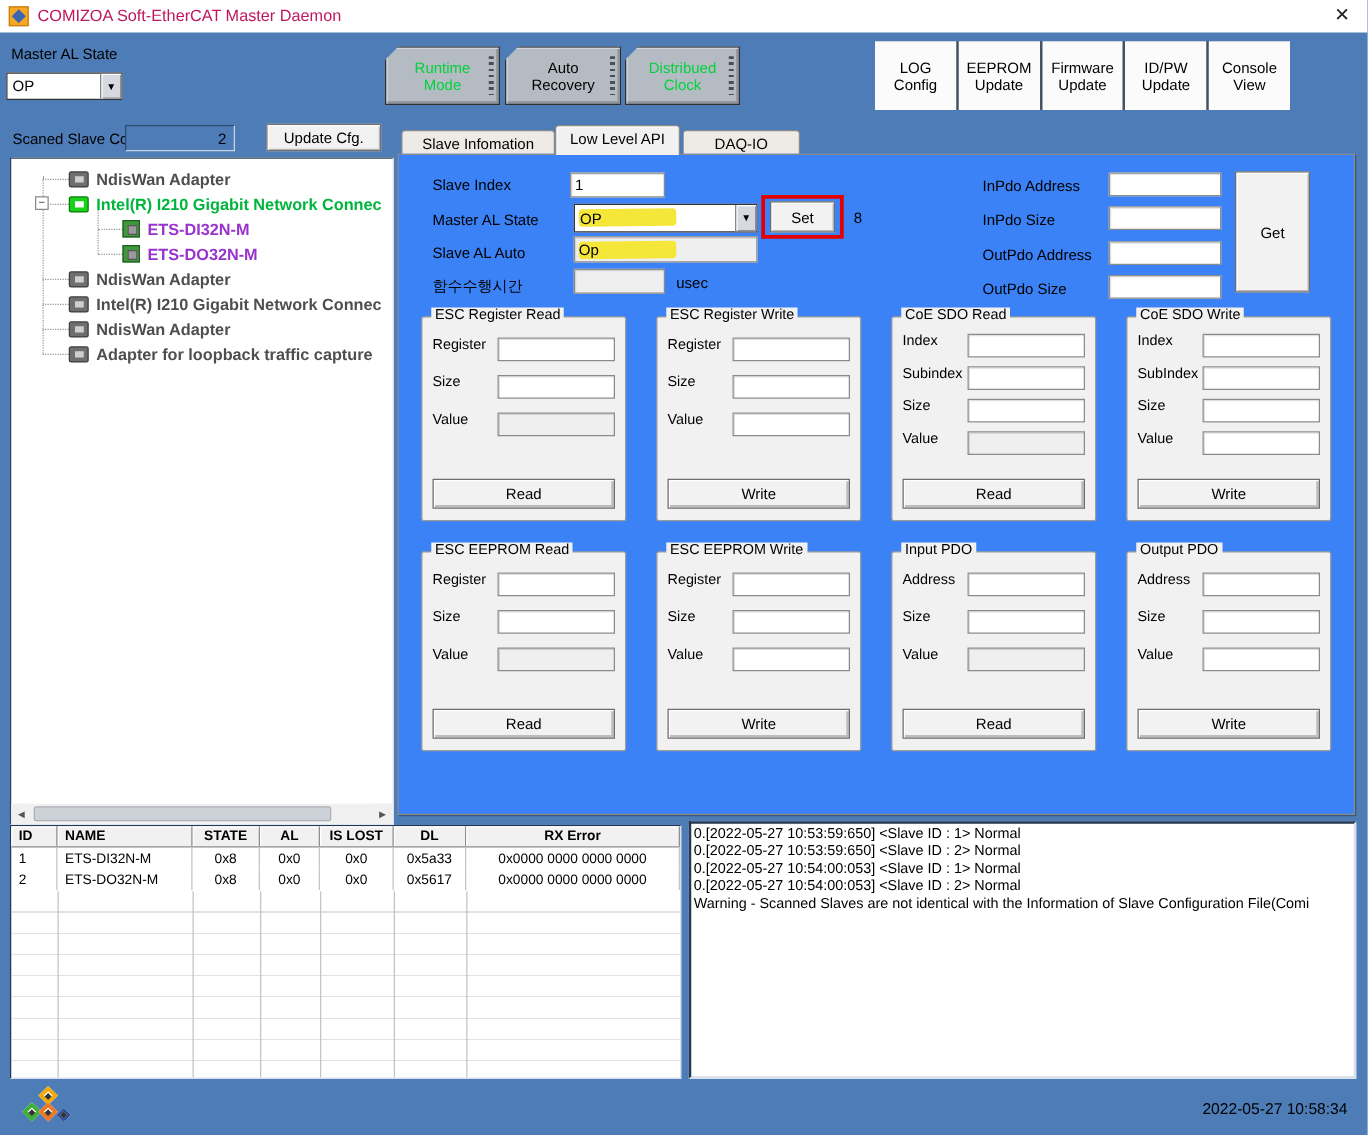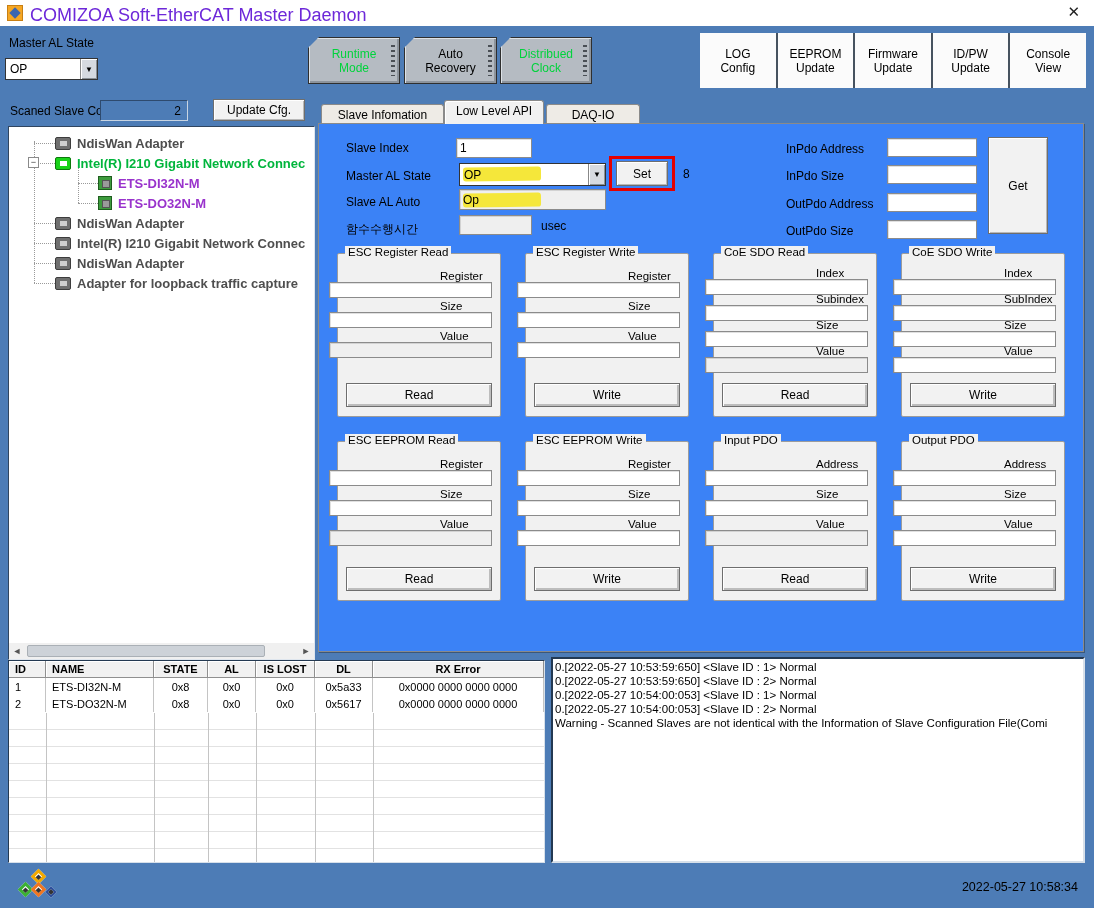--- a/index.html
+++ b/index.html
@@ -3,39 +3,39 @@
 <meta charset="utf-8">
 <style>
   * { margin:0; padding:0; box-sizing:border-box; font-family:"Liberation Sans",sans-serif; }
   body { width:1094px; height:908px; overflow:hidden; }
   #app { position:relative; width:1094px; height:908px; background:#4d7cb6; }
 
   
   #titlebar { position:absolute; left:0; top:0; width:1094px; height:26px; background:#ffffff; }
   #appicon { position:absolute; left:7px; top:5px; width:16px; height:16px; background:#f6a723; border:1px solid #c87f12; }
   #appicon::after { content:""; position:absolute; left:3px; top:3px; width:8px; height:8px; background:#3a66b0; transform:rotate(45deg); }
-  #apptitle { position:absolute; left:30px; top:5px; font-size:18px; color:#6d28d9; }
+  #apptitle { position:absolute; left:30px; top:5px; font-size:13px; color:#be185d; }
   #closebtn { position:absolute; right:14px; top:3px; font-size:15px; color:#222; cursor:default; }
 
   
   .lbl { position:absolute; font-size:12px; color:#000; }
   .combo { position:absolute; background:#fff; border:1px solid #333; display:flex; align-items:center; }
   .combo .cval { flex:1; font-size:12px; padding-left:4px; position:relative; z-index:2; }
   .combo .cbtn { width:17px; height:100%; background:#d6dae0; border-left:1px solid #888;
      box-shadow:inset 1px 1px 0 #fff, inset -1px -1px 0 #8a9096; font-size:8px; color:#000;
      display:flex; align-items:center; justify-content:center; }
   .gbtn { position:absolute; height:47px; background:#b5bbc2; border:1px solid #2f2f2f;
      box-shadow:inset 1px 1px 0 #dde2e7, inset -2px -2px 0 #8d949c;
      clip-path:polygon(11px 0,100% 0,100% 100%,0 100%,0 11px);
      display:flex; flex-direction:column; align-items:center; justify-content:center; font-size:12px; color:#000; }
   .gbtn .grip { position:absolute; right:4px; top:7px; bottom:7px; width:4px;
      background:repeating-linear-gradient(to bottom,#4a4f55 0 2px,transparent 2px 5px); }
   .gbtn.disabled { color:#e6e9ec; }
   .gbtn.green { color:#00d33c; }
-  #rightbtns { position:absolute; left:700px; top:33px; width:386px; height:55px; background:#46525f; display:flex; gap:2px; padding:0; }
+  #rightbtns { position:absolute; left:700px; top:33px; width:332px; height:55px; background:#46525f; display:flex; gap:2px; padding:0; }
   .rbtn { flex:1; background:#fbfbfb; display:flex; flex-direction:column; align-items:center; justify-content:center; font-size:12px; color:#000; }
 
   
   #countbox { position:absolute; left:100px; top:100px; width:88px; height:21px; background:#4d7cb6;
      border:1px solid; border-color:#2e4a6e #c8d4e2 #c8d4e2 #2e4a6e; font-size:12px; color:#000;
      text-align:right; padding:3px 6px 0 0; }
   .winbtn { position:absolute; background:#f2f2f2; border:1px solid #6e6e6e;
      box-shadow:inset 1px 1px 0 #ffffff, inset -1px -1px 0 #b8b8b8; font-size:12px; color:#000;
      display:flex; align-items:center; justify-content:center; }
   #treepanel { position:absolute; left:8px; top:126px; width:307px; height:534px; background:#fff;
@@ -68,21 +68,21 @@
      font-size:12px; padding:0 3px; color:#000; }
   .tb.ro { background:#efefef; }
   .plabel { position:absolute; font-size:12px; color:#000; }
   .hl { position:absolute; left:3px; top:3px; width:78px; height:14px; background:#f5e73a; border-radius:3px; transform:rotate(-.6deg); z-index:1; }
   #redbox { position:absolute; left:290px; top:32px; width:66px; height:35px; border:3px solid #e40000; display:flex; align-items:center; justify-content:center; }
   #getbtn { left:669px; top:13px; width:60px; height:97px; position:absolute; }
 
   
   .gbox { position:absolute; width:164px; border:1px solid #9c9c9c; border-radius:2px; background:#f1f1f1; }
   .gtitle { position:absolute; top:-8px; left:7px; background:#f1f1f1; padding:0 3px; font-size:11.5px; color:#000; }
-  .grow { display:flex; align-items:flex-end; height:19px; margin:11px 8px 0 8px;flex-direction:column; }
+  .grow { display:flex; align-items:flex-start; height:19px; margin:11px 8px 0 8px; }
   .gbox .grow:first-of-type { margin-top:16px; }
   .gbox.tight .grow { margin-top:7px; }
   .gbox.tight .grow:first-of-type { margin-top:13px; }
   .grow label { width:52px; font-size:11.5px; color:#000; flex:0 0 auto; }
   .grow input { flex:1; height:19px; background:#fff; border:1px solid #8b8b8b; box-shadow:inset 1px 1px 0 rgba(0,0,0,.12); font-size:12px; padding:0 3px; min-width:0; }
   .grow input.ro { background:#efefef; }
   .gbtn2 { position:absolute; left:8px; right:8px; bottom:9px; height:24px; background:#f2f2f2; border:1px solid #6e6e6e;
      box-shadow:inset 1px 1px 0 #fff, inset -2px -2px 0 #bdbdbd; font-size:12px; color:#000; }
 
   

